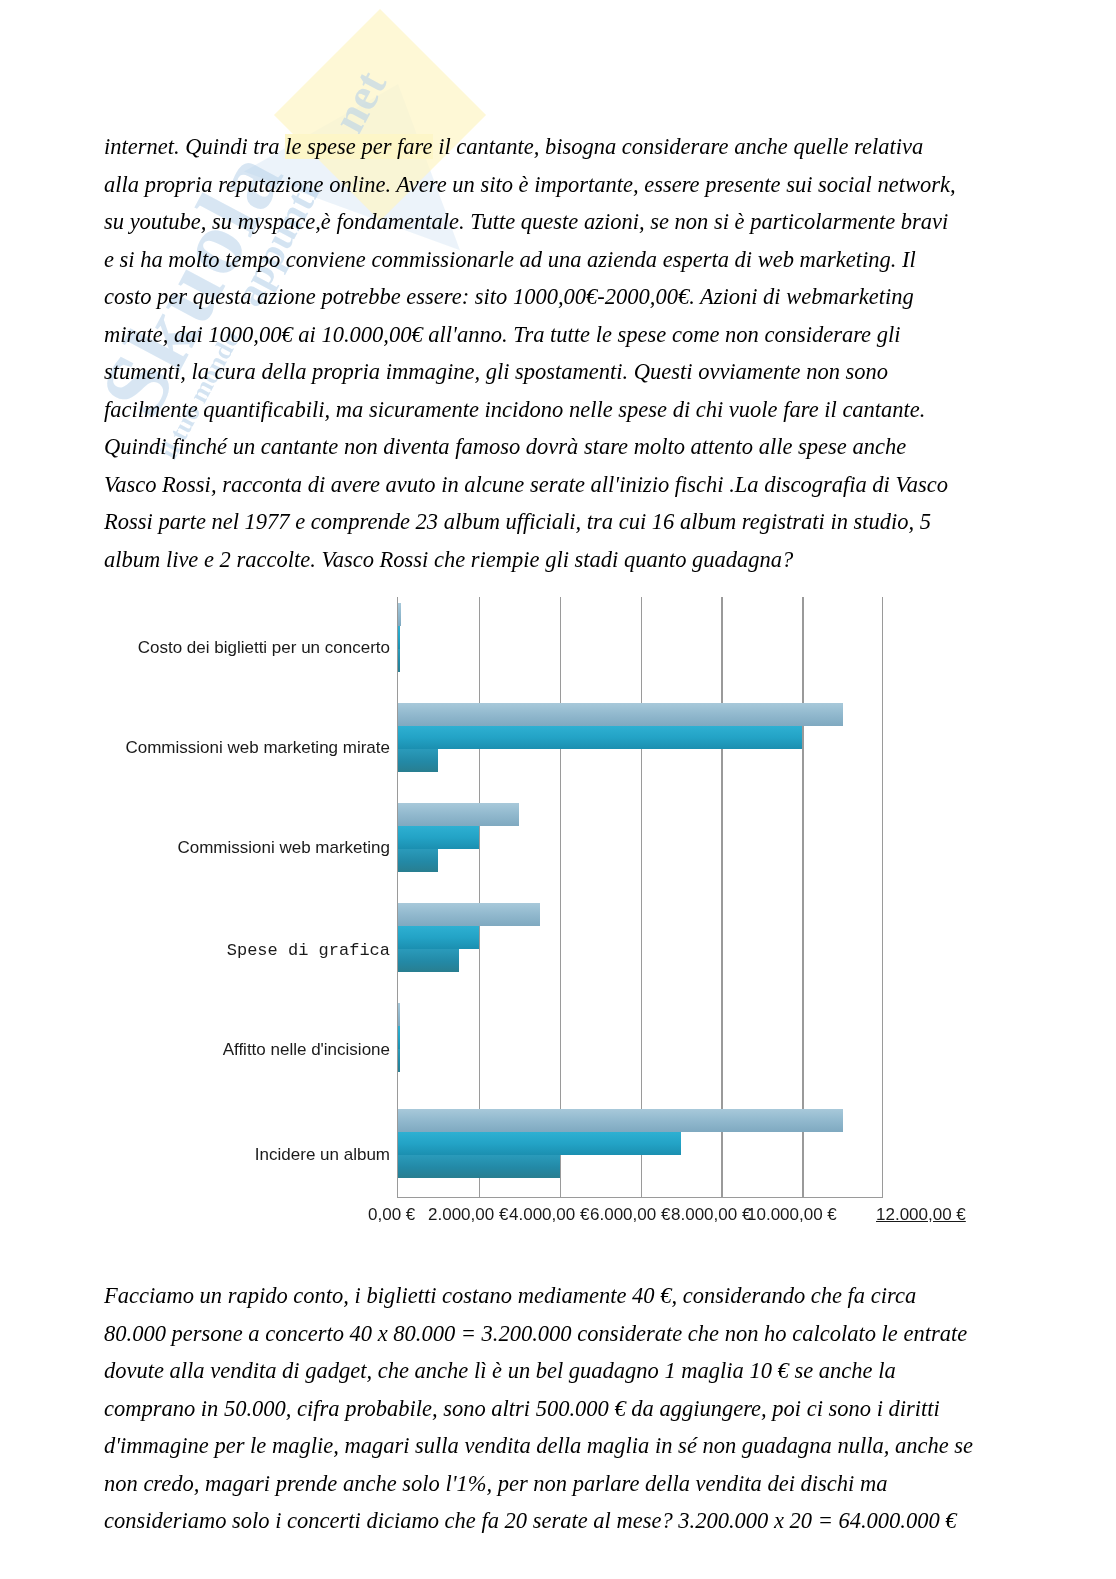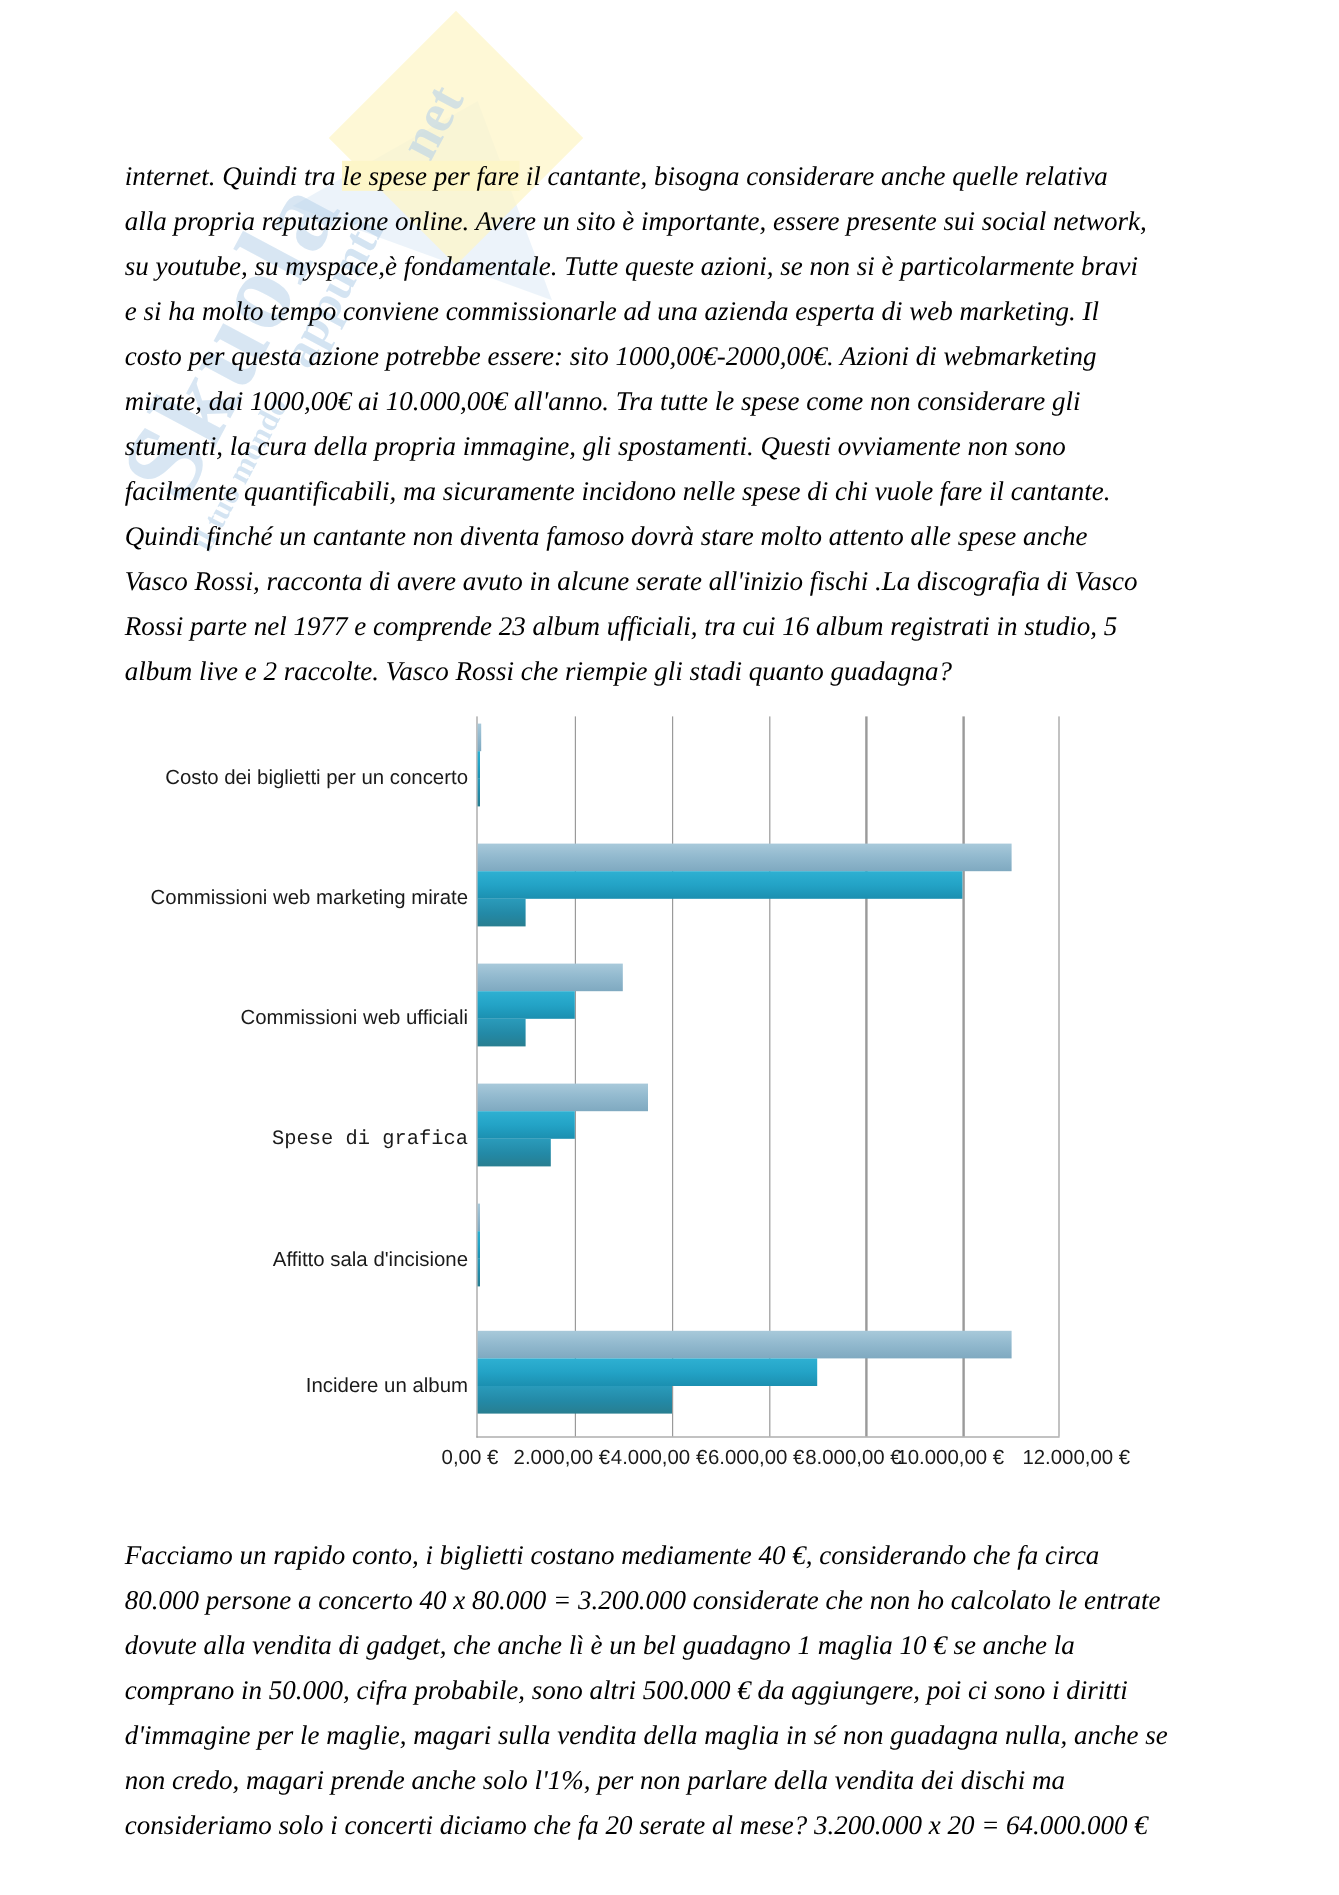--- a/index.html
+++ b/index.html
@@ -177,23 +177,23 @@
     <div class="wm-text wm-t4">il tuo mondo</div>
   </div>
 
   <div class="para para-top">internet. Quindi tra <span class="hl">le spese per fare</span> il cantante, bisogna considerare anche quelle relativa alla propria reputazione online. Avere un sito è importante, essere presente sui social network, su youtube, su myspace,è fondamentale. Tutte queste azioni, se non si è particolarmente bravi e si ha molto tempo conviene commissionarle ad una azienda esperta di web marketing. Il costo per questa azione potrebbe essere: sito 1000,00€-2000,00€. Azioni di webmarketing mirate, dai 1000,00€ ai 10.000,00€ all'anno. Tra tutte le spese come non considerare gli stumenti, la cura della propria immagine, gli spostamenti. Questi ovviamente non sono facilmente quantificabili, ma sicuramente incidono nelle spese di chi vuole fare il cantante. Quindi finché un cantante non diventa famoso dovrà stare molto attento alle spese anche Vasco Rossi, racconta di avere avuto in alcune serate all'inizio fischi .La discografia di Vasco Rossi parte nel 1977 e comprende 23 album ufficiali, tra cui 16 album registrati in studio, 5 album live e 2 raccolte. Vasco Rossi che riempie gli stadi quanto guadagna?</div>
 
   <div class="chart">
     <div class="chart-inner">
 
       <div class="cat-label" style="left:100px; width:290px; top:648px;">Costo dei biglietti per un concerto</div>
       <div class="cat-label" style="left:100px; width:290px; top:748px;">Commissioni web marketing mirate</div>
-      <div class="cat-label" style="left:100px; width:290px; top:848px;">Commissioni web ufficiali</div>
+      <div class="cat-label" style="left:100px; width:290px; top:848px;">Commissioni web marketing</div>
       <div class="cat-label" style="left:100px; width:290px; top:950px;font-family:Liberation Mono, monospace;">Spese di grafica</div>
-      <div class="cat-label" style="left:100px; width:290px; top:1050px;">Affitto sala d'incisione</div>
+      <div class="cat-label" style="left:100px; width:290px; top:1050px;">Affitto nelle d'incisione</div>
       <div class="cat-label" style="left:100px; width:290px; top:1155px;">Incidere un album</div>
 
       <div class="plot">
         <div class="gridline" style="left:80.8px;"></div>
         <div class="gridline" style="left:161.7px;"></div>
         <div class="gridline" style="left:242.5px;"></div>
         <div class="gridline" style="left:323.3px;"></div>
         <div class="gridline" style="left:404.2px;"></div>
         <div class="gridline" style="left:483.5px;"></div>
 
@@ -221,19 +221,19 @@
         <div class="bar s2" style="left:0; top:535px; width:282.9px;"></div>
         <div class="bar s3" style="left:0; top:558px; width:161.7px;"></div>
       </div>
 
       <div class="xtick" style="left:368px;">0,00 €</div>
       <div class="xtick" style="left:428px;text-align:center;">2.000,00 €</div>
       <div class="xtick" style="left:509px;">4.000,00 €</div>
       <div class="xtick" style="left:590px;">6.000,00 €</div>
       <div class="xtick" style="left:671px;text-align:center;">8.000,00 €</div>
       <div class="xtick" style="left:747px;">10.000,00 €</div>
-      <div class="xtick" style="left:852px;">12.000,00 €</div>
+      <div class="xtick" style="left:876px;text-decoration:underline;">12.000,00 €</div>
     </div>
   </div>
 
   <div class="para para-bottom">Facciamo un rapido conto, i biglietti costano mediamente 40 €, considerando che fa circa 80.000 persone a concerto 40 x 80.000 = 3.200.000 considerate che non ho calcolato le entrate dovute alla vendita di gadget, che anche lì è un bel guadagno 1 maglia 10 € se anche la comprano in 50.000, cifra probabile, sono altri 500.000 € da aggiungere, poi ci sono i diritti d'immagine per le maglie, magari sulla vendita della maglia in sé non guadagna nulla, anche se non credo, magari prende anche solo l'1%, per non parlare della vendita dei dischi ma consideriamo solo i concerti diciamo che fa 20 serate al mese? 3.200.000 x 20 = 64.000.000 €</div>
 
 </div>
 
 </body></html>

